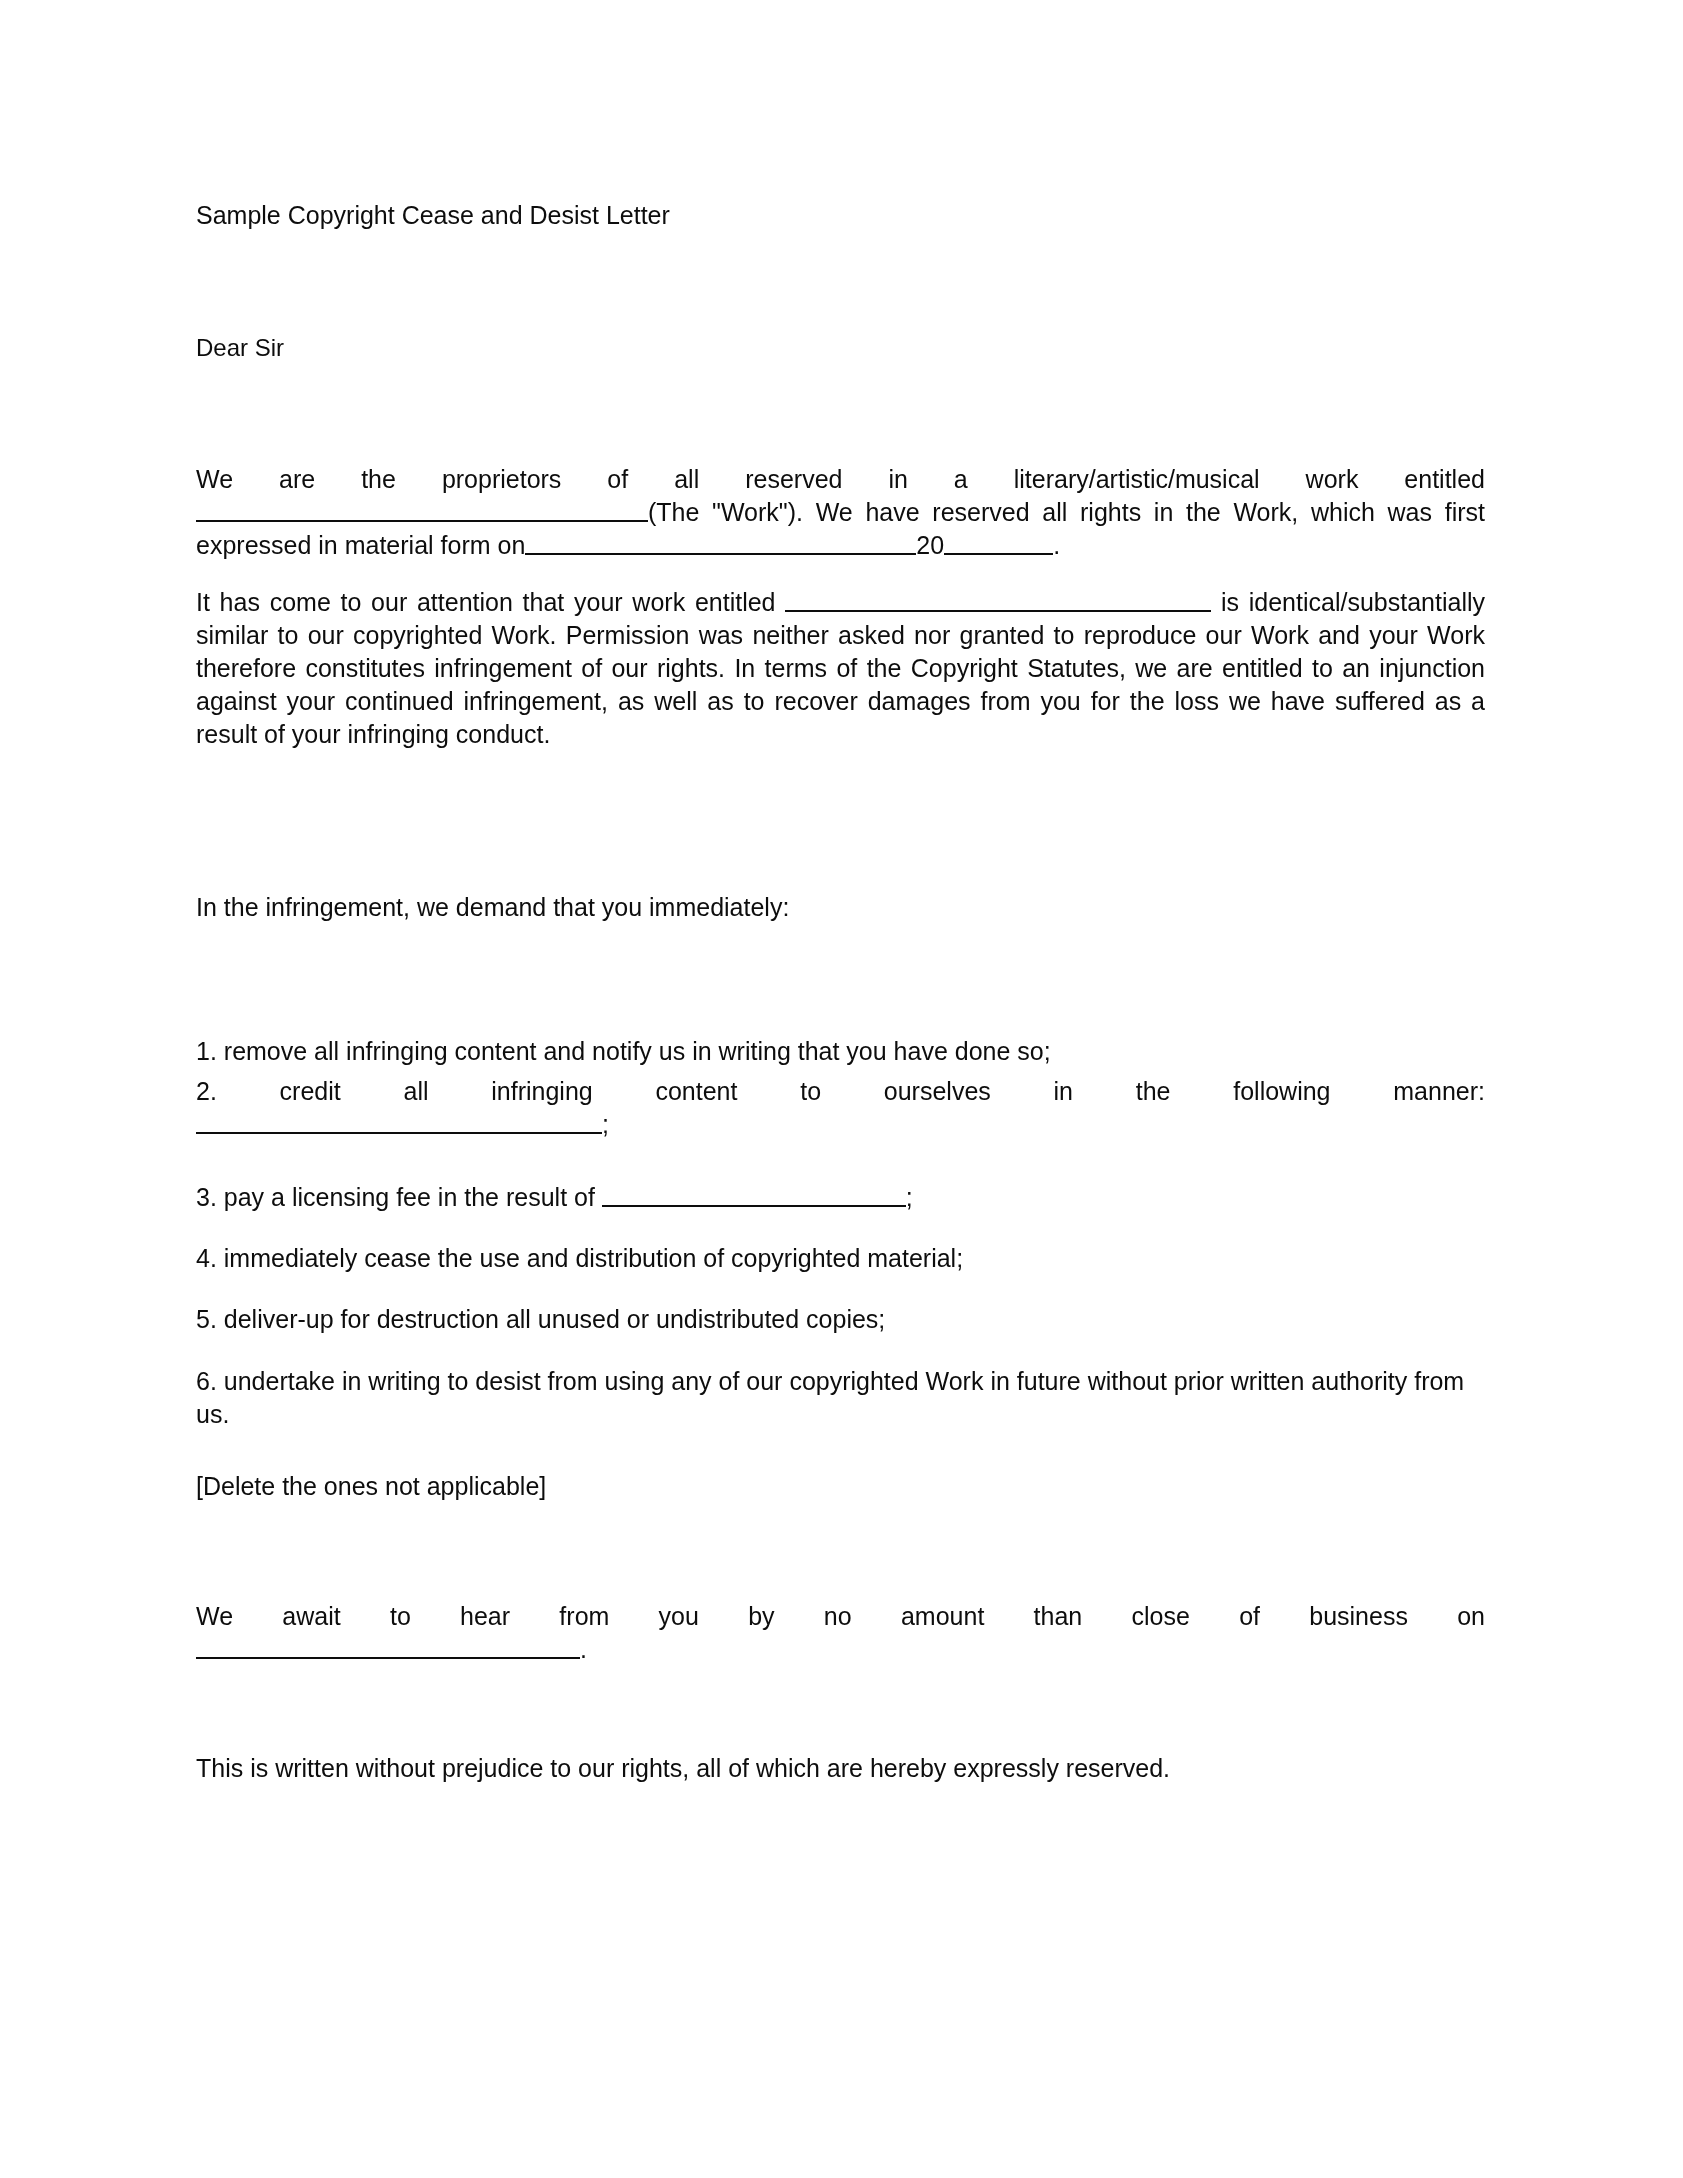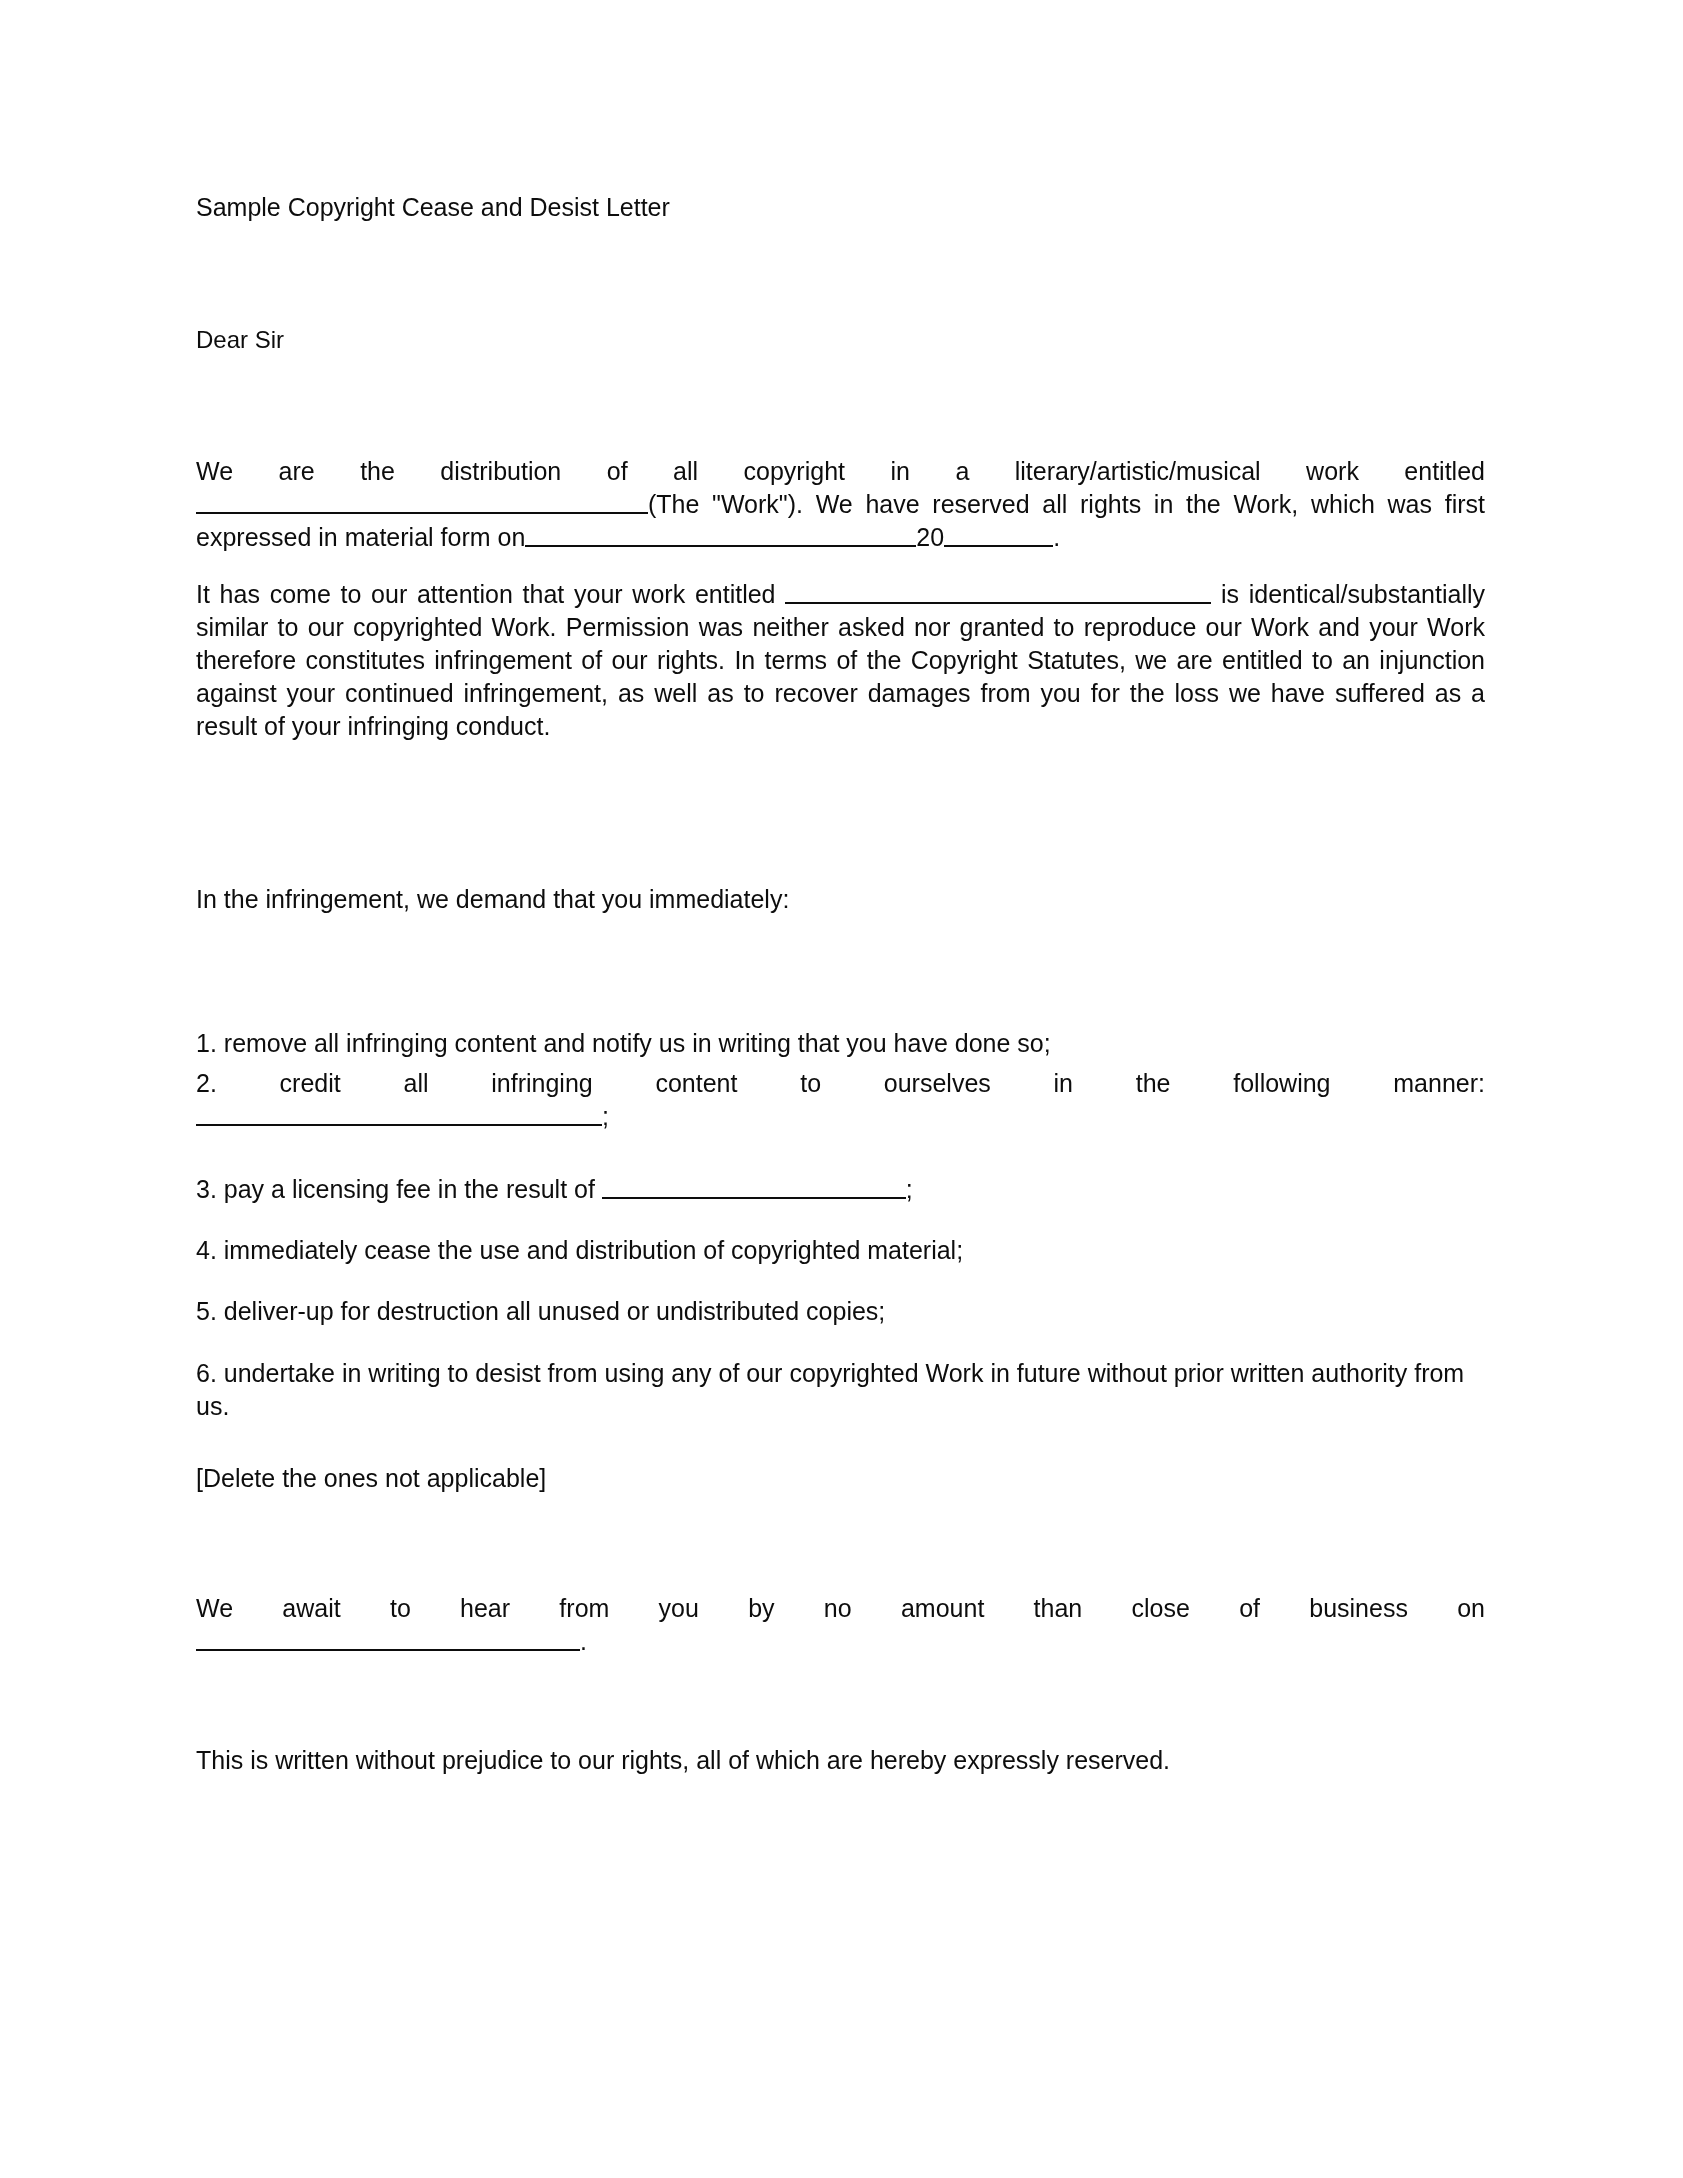--- a/index.html
+++ b/index.html
@@ -6,21 +6,21 @@
   html, body {
     margin: 0;
     padding: 0;
     background: #ffffff;
   }
   .page {
     position: relative;
     width: 1683px;
     height: 1786px;
     background: #ffffff;
-    margin: 0 auto;
+    margin: 8px auto;
     overflow: hidden;
     box-sizing: border-box;
   }
   .content {
     position: absolute;
     left: 196px;
     top: 0;
     width: 1289px;
     font-family: "Liberation Sans", sans-serif;
     color: #0d0d0d;
@@ -93,21 +93,21 @@
 <body>
 
 <div class="page">
   <div class="content">
 
     <div class="doc-title">Sample Copyright Cease and Desist Letter</div>
 
     <div class="salutation">Dear Sir</div>
 
     <div class="para p1 stretch">
-      <span class="j-line">We are the distribution of all copyright in a literary/artistic/musical work entitled</span><span class="blank bl-work"></span><span>(The "Work"). We have reserved all rights in the Work, which was first expressed in material form on</span><span class="blank bl-date"></span><span>20</span><span class="blank bl-year"></span><span>.</span>
+      <span class="j-line">We are the proprietors of all reserved in a literary/artistic/musical work entitled</span><span class="blank bl-work"></span><span>(The "Work"). We have reserved all rights in the Work, which was first expressed in material form on</span><span class="blank bl-date"></span><span>20</span><span class="blank bl-year"></span><span>.</span>
     </div>
 
     <div class="para p2">
       <span>It has come to our attention that your work entitled</span>
       <span class="blank bl-yourwork"></span>
       <span>is identical/substantially similar to our copyrighted Work. Permission was neither asked nor granted to reproduce our Work and your Work therefore constitutes infringement of our rights. In terms of the Copyright Statutes, we are entitled to an injunction against your continued infringement, as well as to recover damages from you for the loss we have suffered as a result of your infringing conduct.</span>
     </div>
 
     <div class="para p3 nojust">In the infringement, we demand that you immediately:</div>
 

